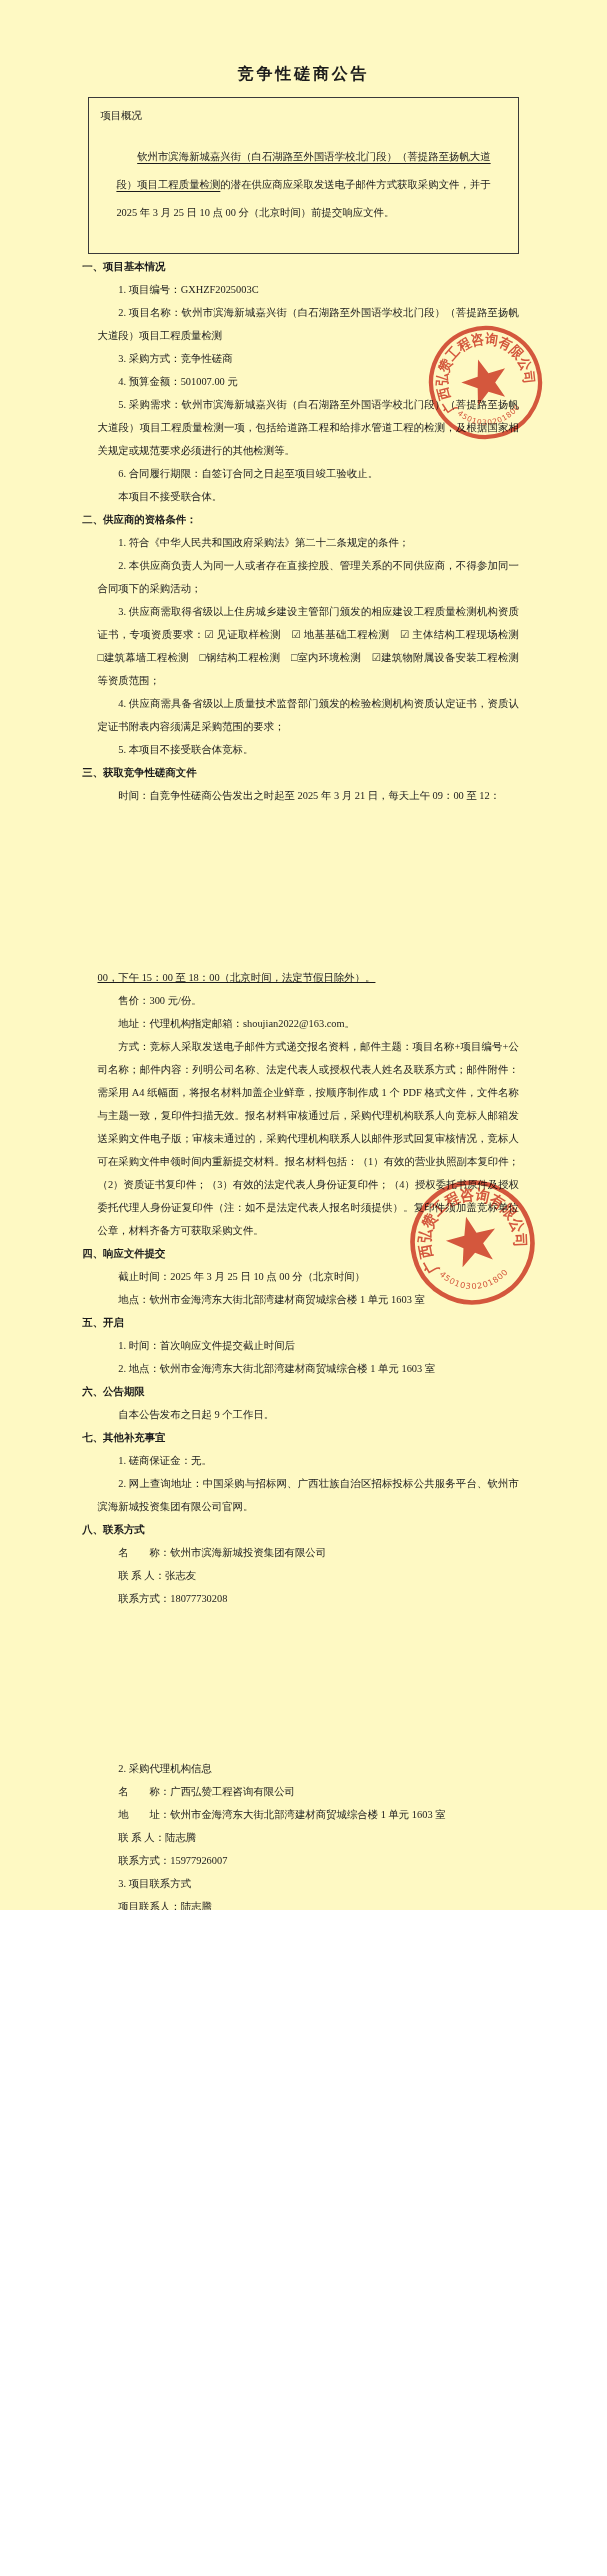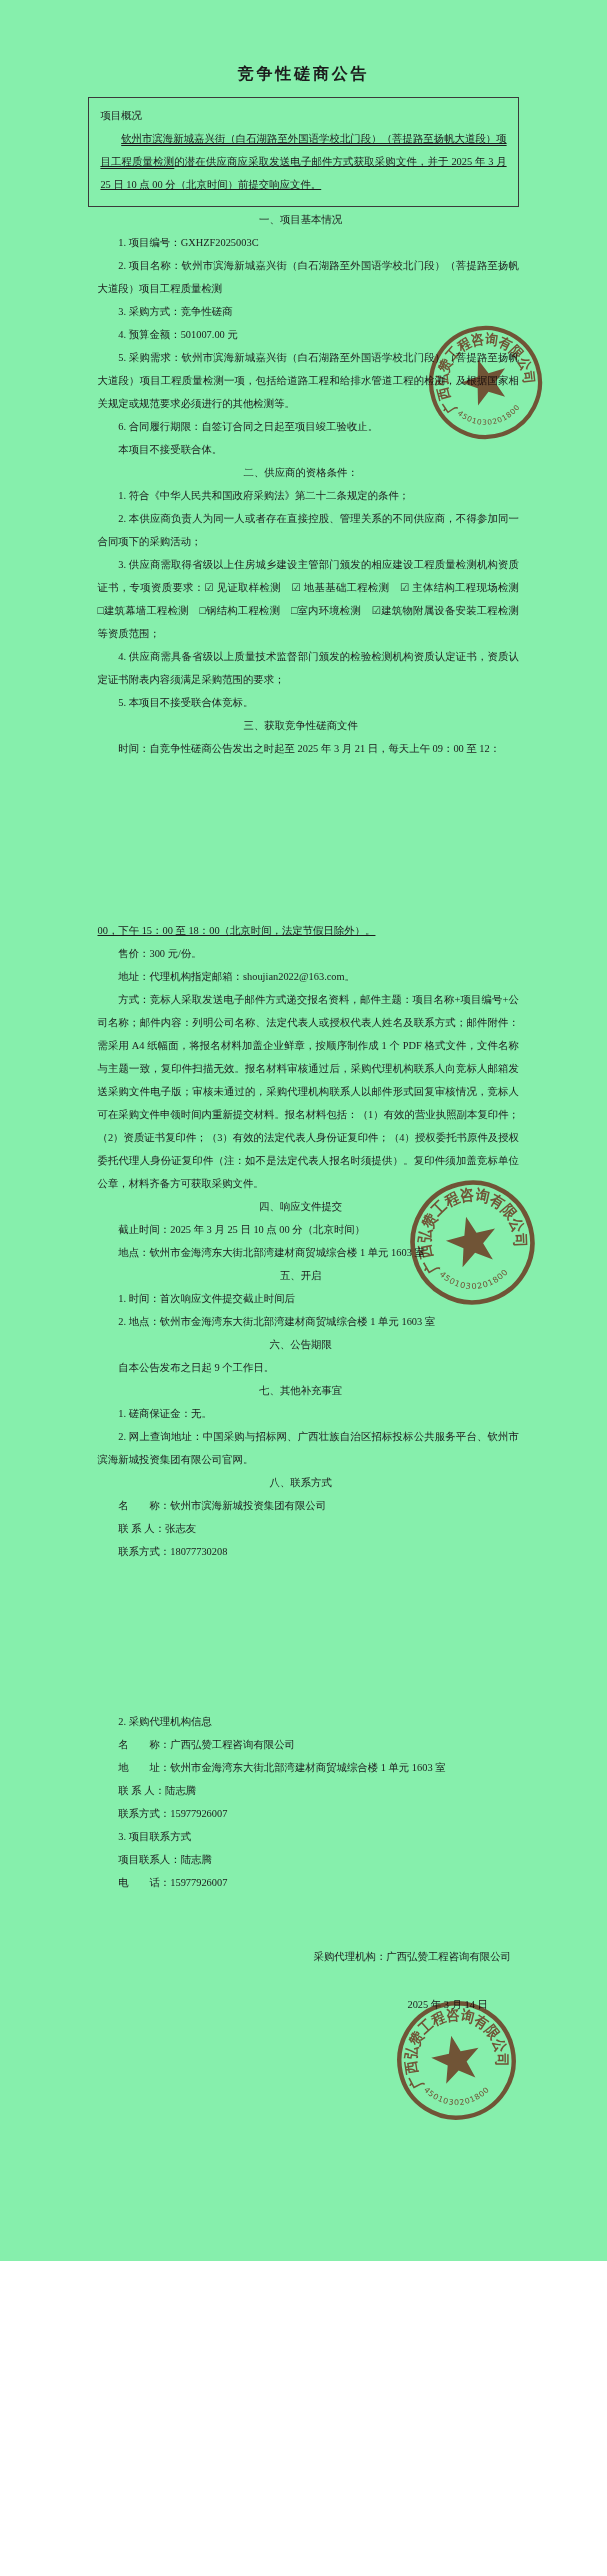--- a/index.html
+++ b/index.html
@@ -1,49 +1,48 @@
 <!DOCTYPE html>
 <html style="font-size:15px"><head>
 <meta charset="utf-8">
 <style>
   html,body{margin:0;padding:0;background:#ffffff;}
   .page{
     position:relative;
-    width:607px;height:2261px;
+    width:607px;height:1910px;
     margin:0 auto;
-    background:#86efac;
+    background:#fef9c3;
     overflow:hidden;
     font-family:"Liberation Serif","DejaVu Serif",serif;
     color:#1c1c1c;
     font-size:10.4px;
     line-height:23px;
   }
   .doc{padding:61px 88px 0 88px;}
   .doc-title{
     text-align:center;
     font-size:16px;
     font-weight:bold;
     letter-spacing:2.8px;
     line-height:25px;
     margin:0 0 11.4px 0;
   }
   .overview-box{
     border:0.9px solid #3a3a3a;
     padding:5.7px 11.4px 9.5px 11.4px;
   }
   .overview-label{margin:0;line-height:23px;}
-  .overview-para{margin:0;text-indent:2em;text-align:justify;line-height:23px;text-decoration:underline;}
+  .overview-para{margin:16px;text-indent:2em;text-align:justify;line-height:28px;}
   .underlined{text-decoration:underline;text-underline-offset:2.8px;}
   .body-flow{margin-top:1.9px;}
   .body-flow p{margin:0;}
   .heading{
-    font-weight:normal;
+    font-weight:bold;
     margin-left:-5.7px !important;
     line-height:23px;
-    text-align:center;
   }
   .para{
     margin-left:9.5px !important;
     text-indent:2em;
     text-align:justify;
     line-height:23px;
   }
   .para-flush{
     margin-left:9.5px !important;
     text-align:justify;

